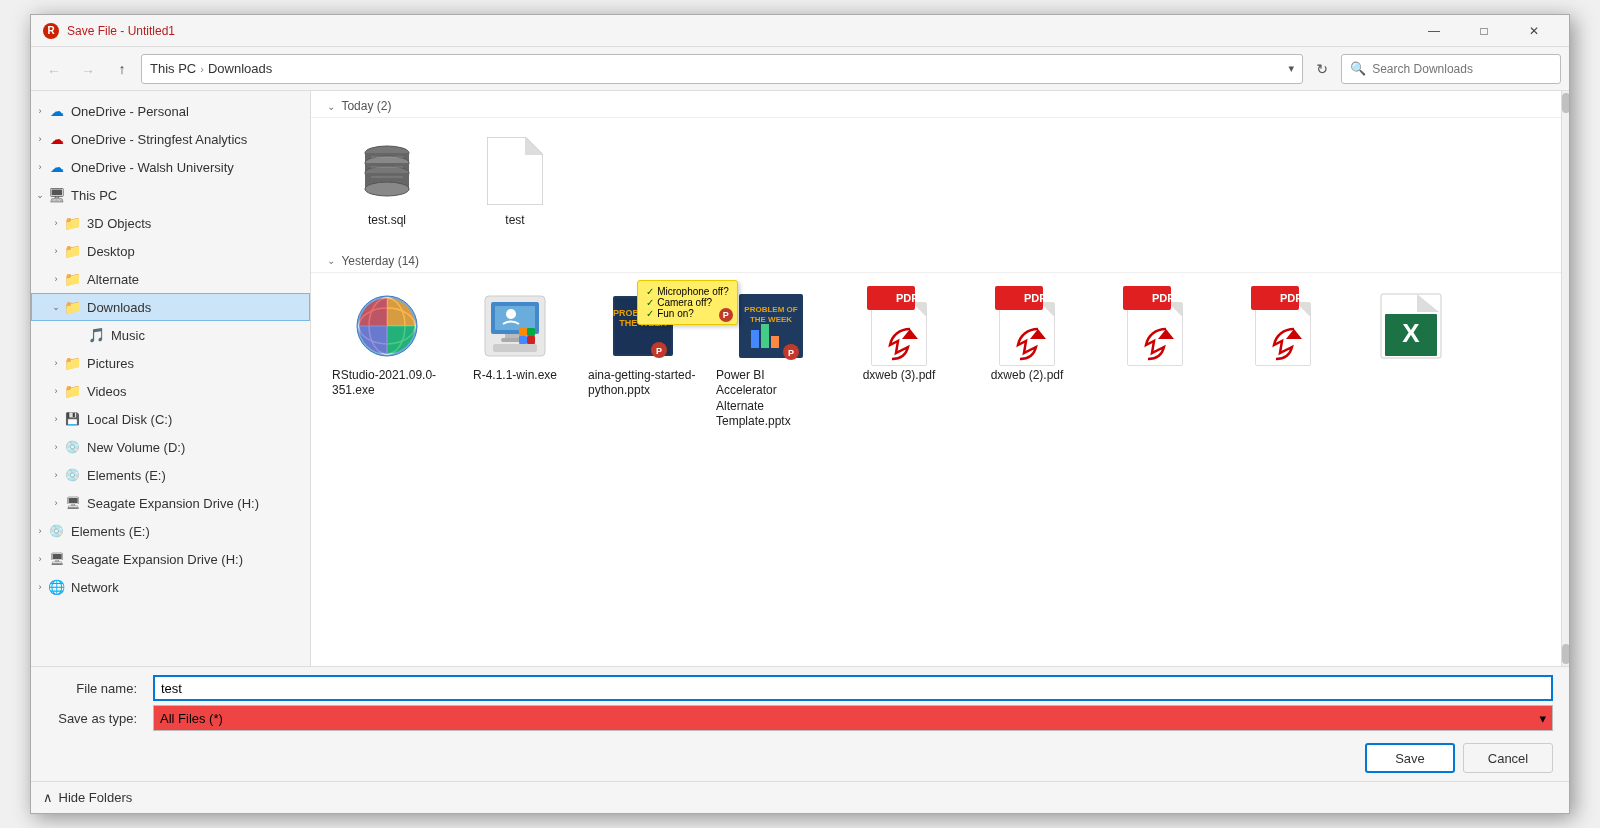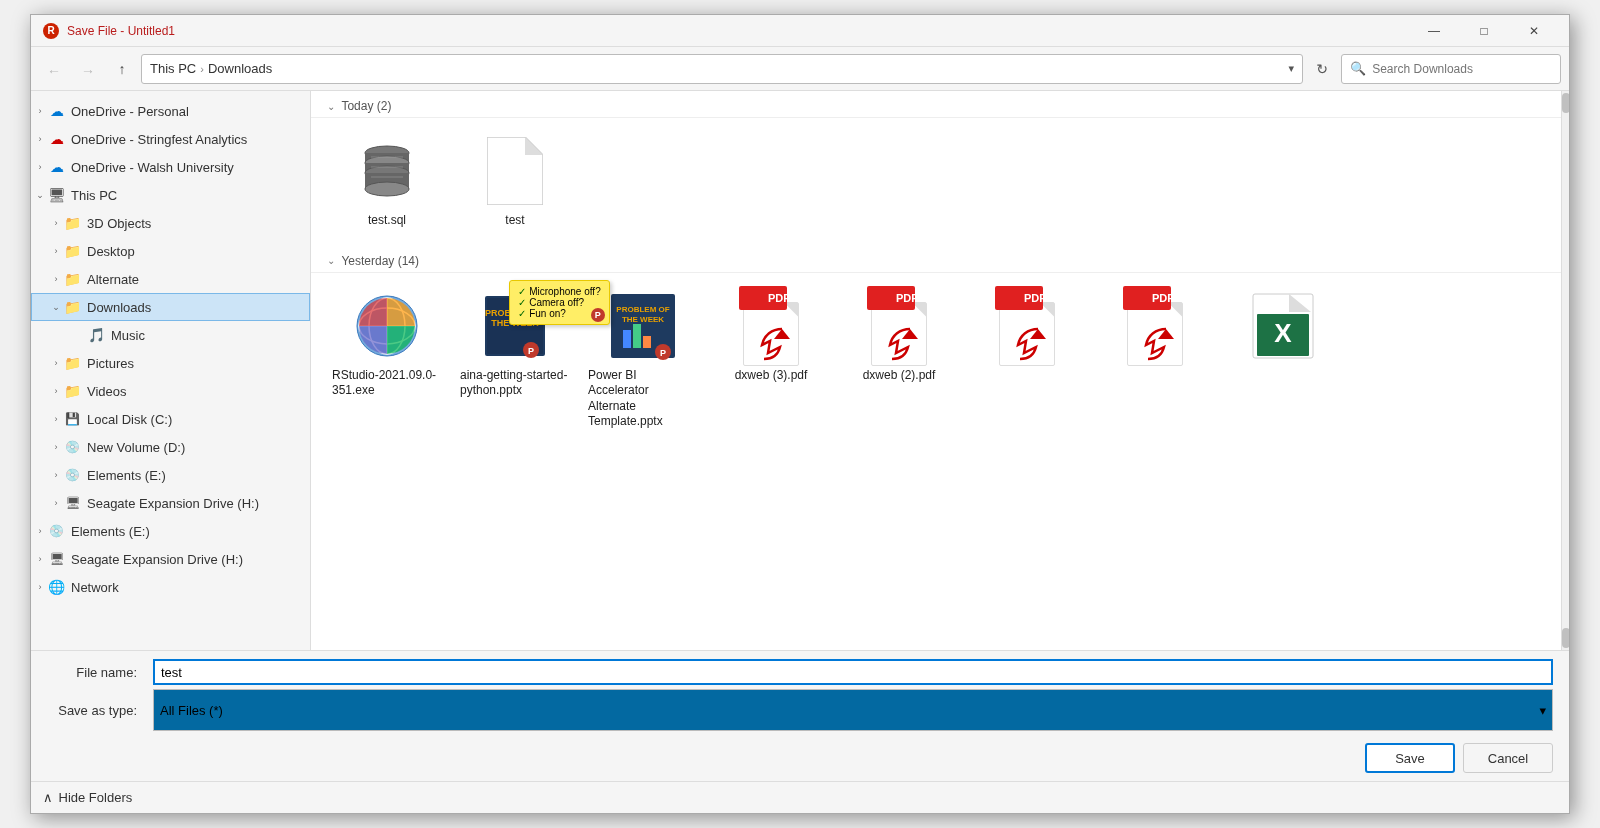--- a/index.html
+++ b/index.html
@@ -335,23 +335,23 @@
       flex: 1;
       height: 26px;
       border: 2px solid #0078d7;
       outline: none;
       padding: 0 6px;
       font-size: 13px;
       background: #fff;
     }
     .form-select {
       flex: 1;
-      height: 42px;
+      height: 26px;
       border: 1px solid #bbb;
-      background: #0369a1;
+      background: #ef4444;
       padding: 0 6px;
       font-size: 13px;
       display: flex; align-items: center; justify-content: space-between;
       cursor: pointer;
     }
     .action-row {
       display: flex;
       justify-content: flex-end;
       gap: 8px;
       margin-top: 12px;
@@ -614,20 +614,44 @@
 
                 <path d="M32,32 L32,4 A28,28,0,0,1,60,32 Z" fill="rgba(255,150,0,0.7)"></path>
                 <path d="M32,32 L60,32 A28,28,0,0,1,32,60 Z" fill="rgba(0,180,80,0.7)"></path>
                 <path d="M32,32 L32,60 A28,28,0,0,1,4,32 Z" fill="rgba(100,100,200,0.7)"></path>
                 <path d="M32,32 L4,32 A28,28,0,0,1,32,4 Z" fill="rgba(220,50,50,0.7)"></path>
               </svg>
             </div>
             <span class="file-name">RStudio-2021.09.0-351.exe</span>
           </div>
 
+          <div class="file-item">
+            <div class="file-icon">
+              <svg width="64" height="64" viewBox="0 0 64 64">
+                <rect x="2" y="2" width="60" height="60" rx="4" fill="#e8e8e8" stroke="#ccc" stroke-width="1"></rect>
+
+                <rect x="8" y="8" width="48" height="32" rx="2" fill="#4488cc"></rect>
+                <rect x="12" y="12" width="40" height="24" rx="1" fill="#6aaddd"></rect>
+
+                <rect x="22" y="40" width="20" height="4" fill="#bbb"></rect>
+                <rect x="18" y="44" width="28" height="4" rx="2" fill="#aaa"></rect>
+
+                <rect x="10" y="50" width="44" height="8" rx="2" fill="#ccc"></rect>
+
+                <circle cx="28" cy="20" r="5" fill="white"></circle>
+                <path d="M20,30 Q28,25 36,30" stroke="white" stroke-width="2" fill="none"></path>
+
+                <rect x="36" y="34" width="8" height="8" fill="#ff8800" rx="1"></rect>
+                <rect x="44" y="34" width="8" height="8" fill="#00aa44" rx="1"></rect>
+                <rect x="36" y="42" width="8" height="8" fill="#4488ff" rx="1"></rect>
+                <rect x="44" y="42" width="8" height="8" fill="#cc2222" rx="1"></rect>
+              </svg>
+            </div>
+            <span class="file-name">R-4.1.1-win.exe</span>
+          </div>
 
           <div class="file-item" style="position:relative">
             <div class="file-icon" style="position:relative">
 
               <div style="position:absolute;top:-10px;left:30px;background:#ffee66;border:1px solid #e8c800;padding:5px 8px;border-radius:3px;font-size:10px;white-space:nowrap;z-index:5;box-shadow:2px 2px 4px rgba(0,0,0,0.2);">
                 <div><span style="color:#006600">✓</span> Microphone off?</div>
                 <div><span style="color:#006600">✓</span> Camera off?</div>
                 <div><span style="color:#006600">✓</span> Fun on?</div>
                 <div style="position:absolute;bottom:2px;right:4px;width:14px;height:14px;background:#c0392b;border-radius:50%;display:flex;align-items:center;justify-content:center;color:white;font-size:9px;font-weight:bold;">P</div>
               </div>

